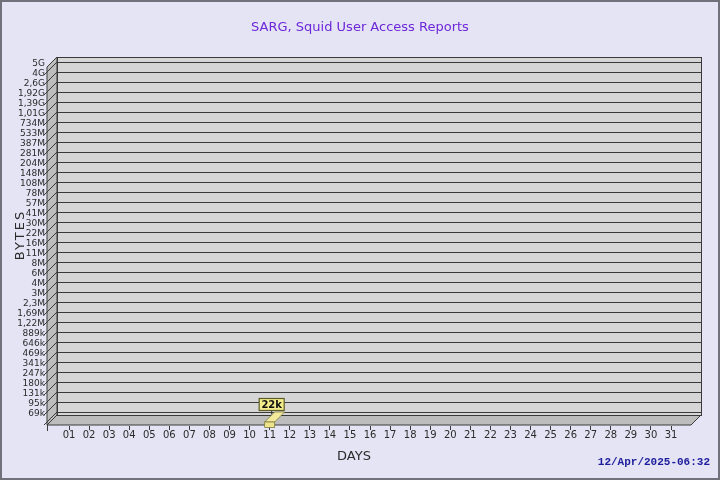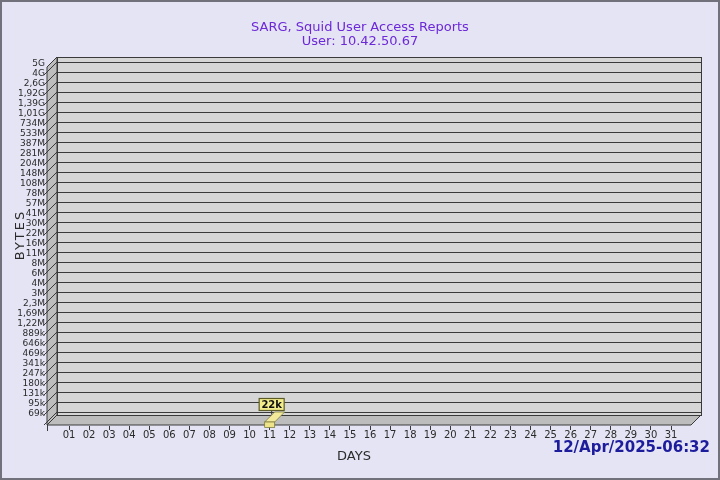--- a/index.html
+++ b/index.html
@@ -18,33 +18,32 @@
   .ylab{
     position:absolute;left:19px;top:235px;
     transform:translate(-50%,-50%) rotate(-90deg);
     font-size:13px;letter-spacing:2px;color:#2b2b2b;white-space:nowrap;
   }
   .xlab{
     position:absolute;top:448px;left:0;width:708px;
     text-align:center;font-size:13px;color:#2b2b2b;
   }
   .ts{
-    position:absolute;top:438px;right:10px;
-    font-size:15px;font-weight:bold;color:#1c1c9c;
+    position:absolute;top:456px;right:10px;
+    font-size:11px;font-weight:bold;color:#1c1c9c;font-family:Liberation Mono, monospace;
   }
   svg{position:absolute;left:0;top:0;}
 </style>
 </head>
 <body>
 
 <div class="page">
 
   <div class="hdr">
     <div>SARG, Squid User Access Reports</div>
-    <div>User: 10.42.50.67</div>
   </div>
 
   <svg id="chart-svg" width="720" height="480" viewBox="0 0 720 480">
       <polygon points="57,57 57,415 47,425 47,67" fill="#bdbdbd" stroke="#3a3a3a" stroke-width="1"></polygon>
       <polygon points="57,415 701,415 691,425 47,425" fill="#bdbdbd" stroke="#3a3a3a" stroke-width="1"></polygon>
       <rect x="57" y="57" width="644" height="358" fill="#d6d6d6" stroke="#3a3a3a" stroke-width="1" shape-rendering="crispEdges"></rect>
       <line x1="57" y1="62" x2="701" y2="62" stroke="#3a3a3a" stroke-width="1" shape-rendering="crispEdges"></line>
       <line x1="57" y1="62" x2="44" y2="75" stroke="#3a3a3a" stroke-width="1"></line>
       <text x="45" y="65.5" text-anchor="end" font-size="9px" fill="#2b2b2b">5G</text>
       <line x1="57" y1="72" x2="701" y2="72" stroke="#3a3a3a" stroke-width="1" shape-rendering="crispEdges"></line>

